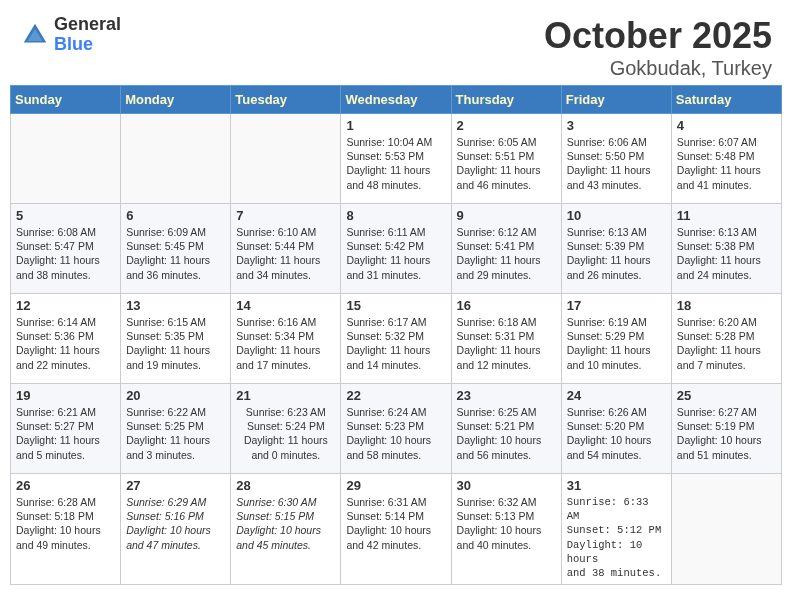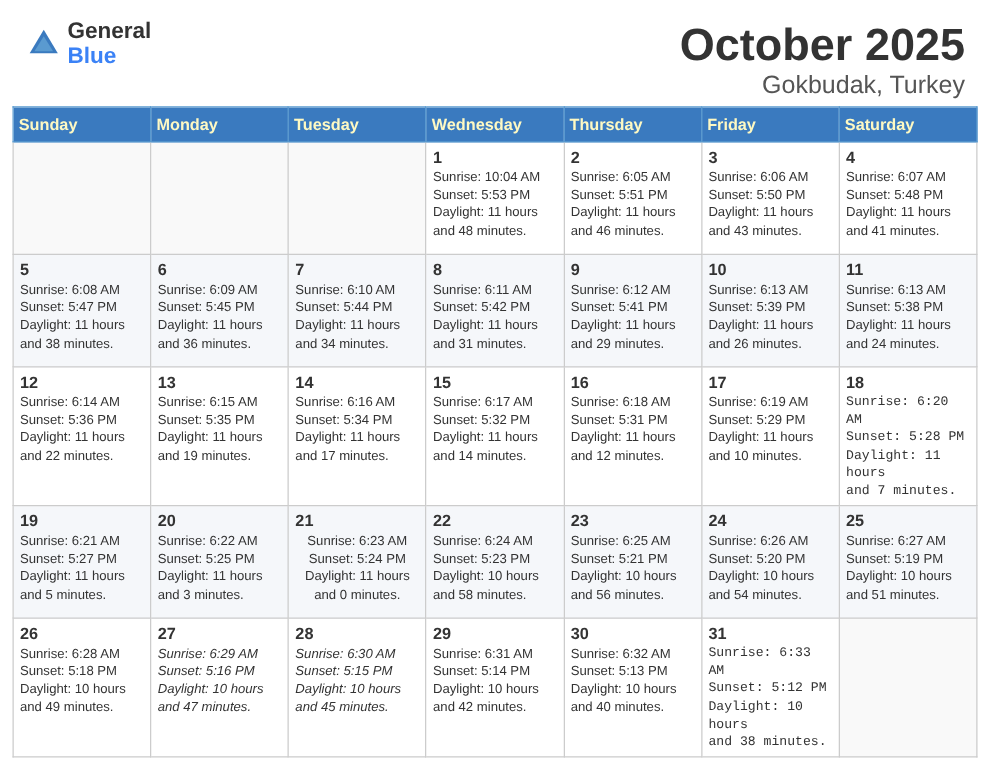--- a/index.html
+++ b/index.html
@@ -249,21 +249,21 @@
         </td>
         <td>
           <div class="day-number">17</div>
           <div class="day-info" style="white-space: pre-line;">Sunrise: 6:19 AM
 Sunset: 5:29 PM
 Daylight: 11 hours
 and 10 minutes.</div>
         </td>
         <td>
           <div class="day-number">18</div>
-          <div class="day-info" style="white-space: pre-line; font-family: Liberation Mono, monospace;">Sunrise: 6:20 AM
+          <div class="day-info" style="white-space: pre-line;">Sunrise: 6:20 AM
 Sunset: 5:28 PM
 Daylight: 11 hours
 and 7 minutes.</div>
         </td>
       </tr>
       <tr>
         <td>
           <div class="day-number">19</div>
           <div class="day-info" style="white-space: pre-line;">Sunrise: 6:21 AM
 Sunset: 5:27 PM

